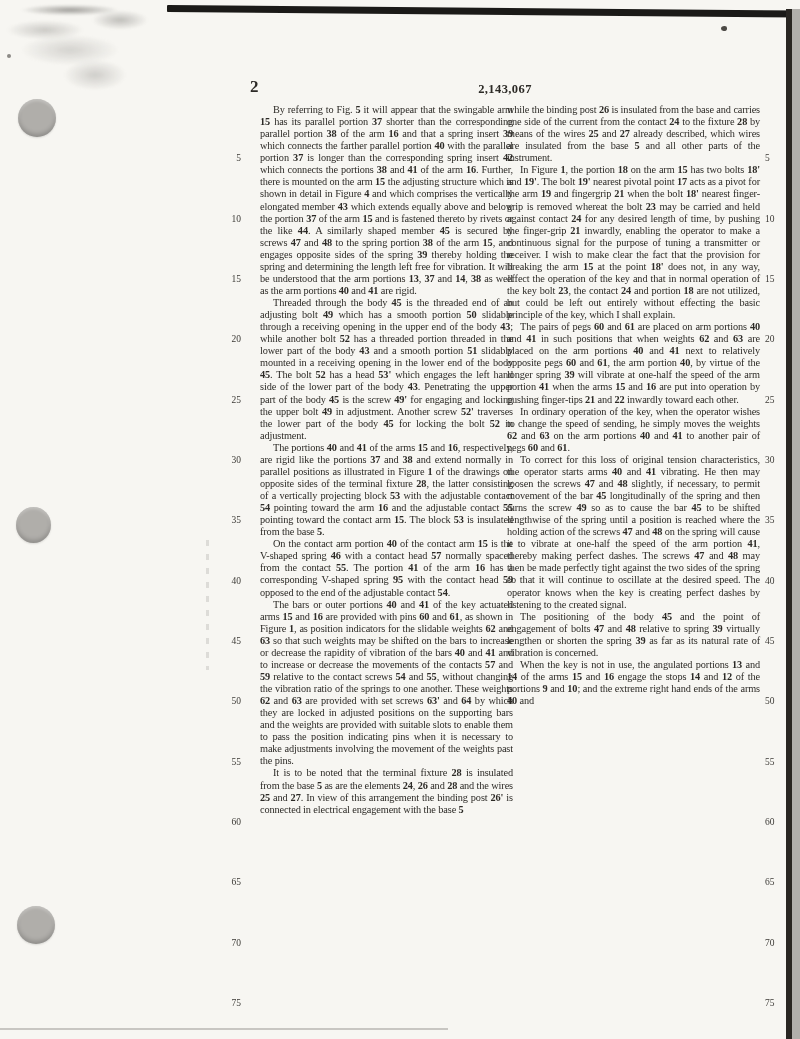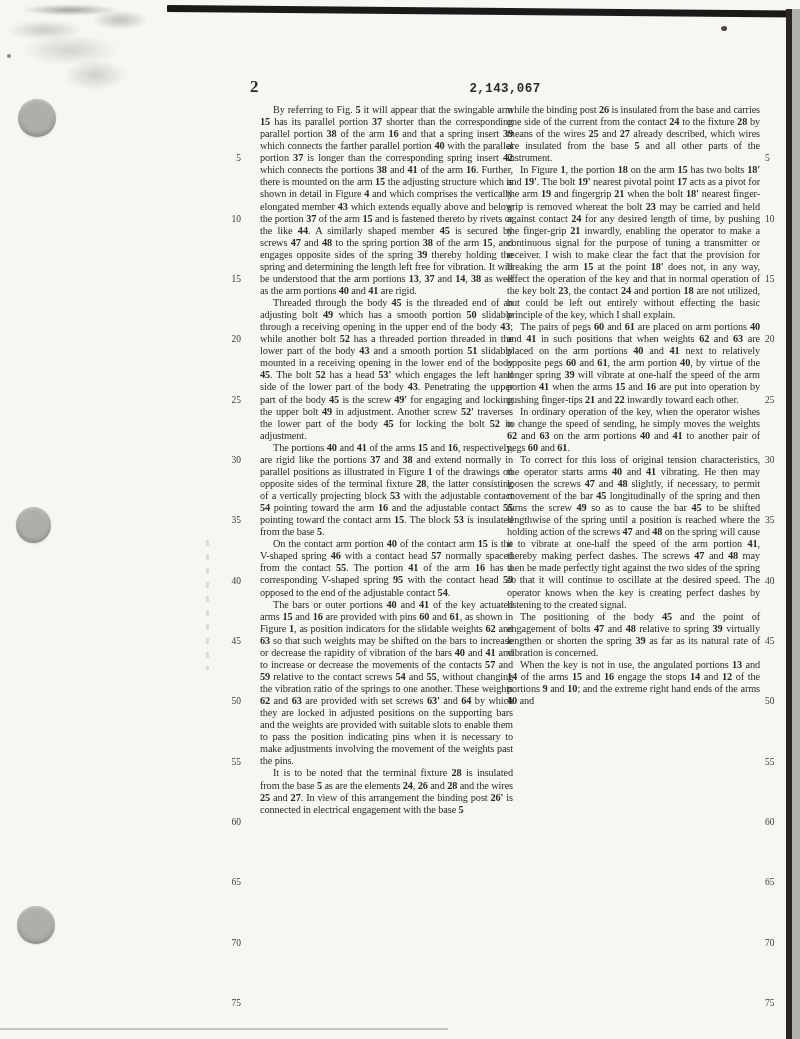--- a/index.html
+++ b/index.html
@@ -27,21 +27,21 @@
   .hole2{left:16px;top:507px;width:35px;height:36px;}
   .hole3{left:17px;top:906px;}
   .speck1{position:absolute;left:721px;top:26px;width:6px;height:5px;background:#4d4a46;border-radius:60% 40% 55% 45%;}
   .speck2{position:absolute;left:7px;top:54px;width:4px;height:4px;background:#8c8a86;border-radius:50%;}
   .streak{position:absolute;left:206px;top:540px;width:3px;height:130px;opacity:.28;
     background:repeating-linear-gradient(180deg,#9a9894 0 6px,transparent 6px 14px);}
 
   
   .page-number{position:absolute;left:250px;top:77px;font-size:17px;font-weight:bold;letter-spacing:.5px;}
   .patent-number{position:absolute;left:455px;top:82px;width:100px;text-align:center;
-    font-size:12.5px;font-weight:bold;letter-spacing:.4px;font-family:Liberation Mono, monospace;}
+    font-size:12.5px;font-weight:bold;letter-spacing:.4px;}
 
   
   .col{position:absolute;top:104px;width:253px;text-align:justify;
     font-size:10.3px;line-height:12.07px;letter-spacing:-0.12px;color:#2c2a26;}
   .col-left{left:260px;}
   .col-right{left:507px;}
   .col p{margin:0;text-indent:13px;}
   .col p.no-indent{text-indent:0;}
   .col b{font-weight:bold;}
 

